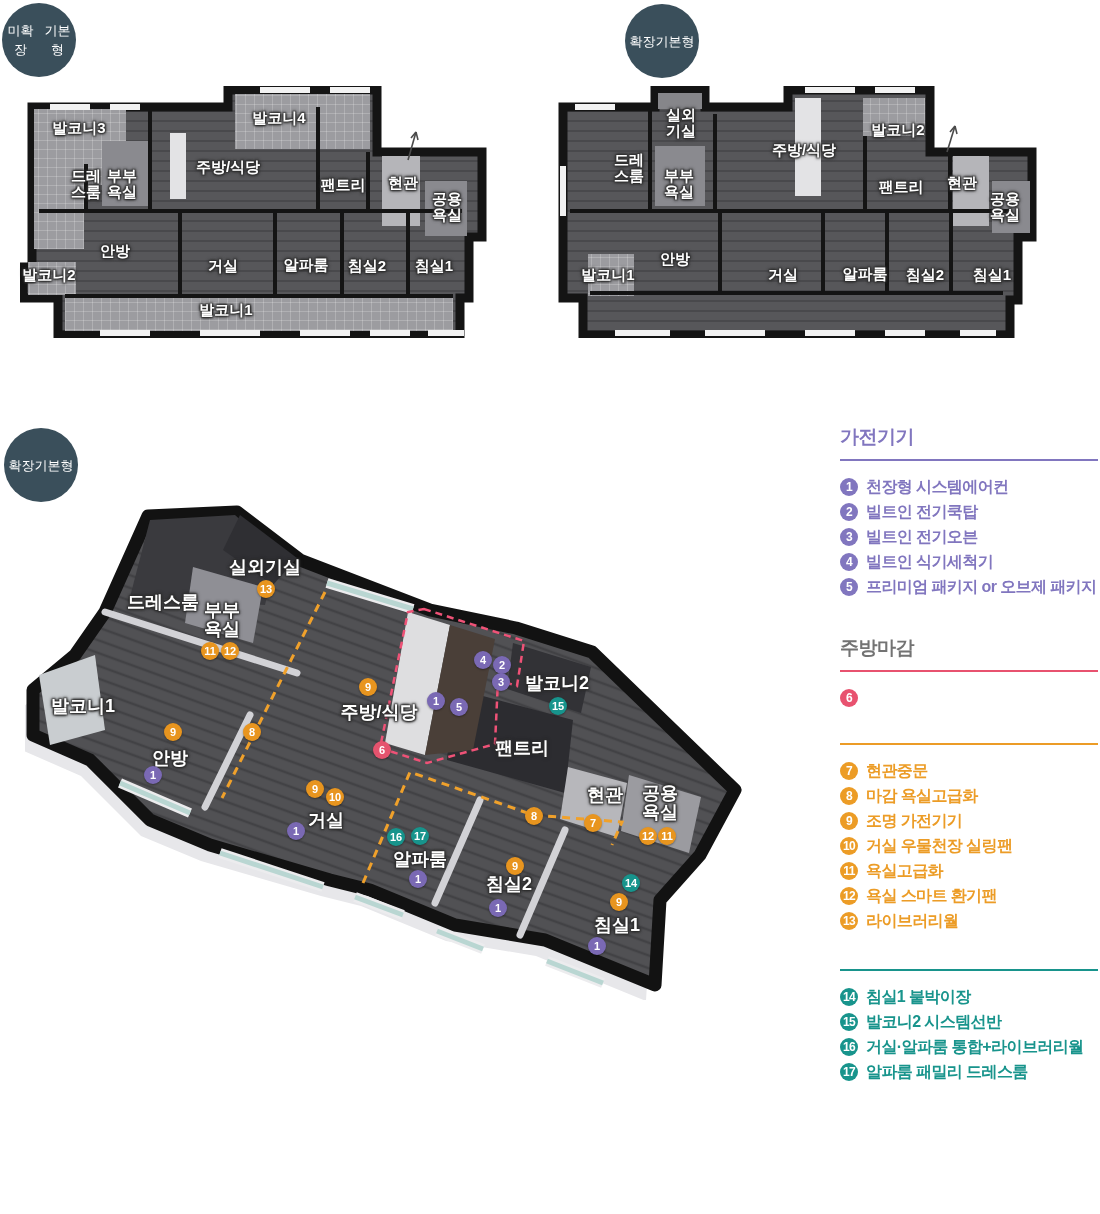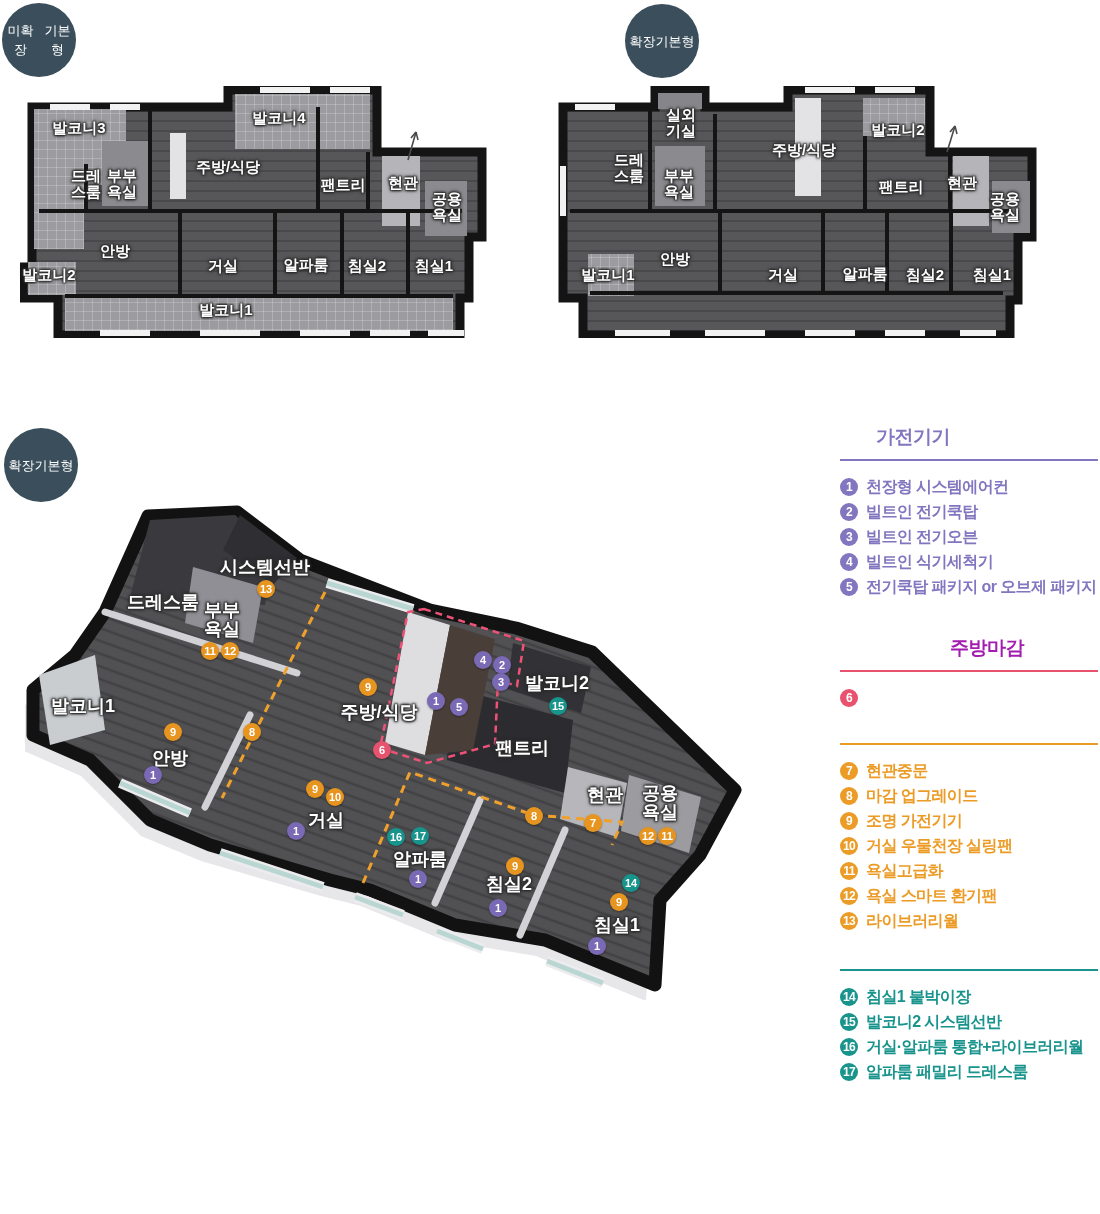--- a/index.html
+++ b/index.html
@@ -32,21 +32,21 @@
     box-shadow:0 1px 2px rgba(0,0,0,.35); }
   .marker.purple { background:#7a69b4; }
   .marker.orange { background:#e8951f; }
   .marker.teal   { background:#17948c; }
   .marker.pink   { background:#e5536e; }
 
   
   .legend { position:absolute; left:840px; top:424px; width:258px; }
   .legend-section { margin-top:36px; }
   .legend-section:first-child { margin-top:0; }
-  .legend-title { font-size:19px; font-weight:700; margin-bottom:9px; letter-spacing:-0.5px;margin-left:36px; }
+  .legend-title { font-size:19px; font-weight:700; margin-bottom:9px; letter-spacing:-0.5px; }
   .legend-rule { height:2px; border:none; margin:0 0 13px 0; }
   .legend-item { display:flex; gap:8px; font-size:16px; font-weight:600;
     line-height:25px; letter-spacing:-0.6px; }
   .legend-item .num { flex:0 0 18px; width:18px; height:18px; border-radius:50%;
     color:#fff; font-size:12px; font-weight:700; display:flex; align-items:center;
     justify-content:center; margin-top:4px; }
   .legend-item .txt { white-space:pre-line; }
 </style>
 </head>
 <body>
@@ -259,21 +259,21 @@
 
       <polygon points="383,107 425,120 400,250 360,238" fill="#dedee0"></polygon>
       <polygon points="425,120 470,134 448,245 400,250" fill="#4a3f38"></polygon>
 
       <polygon points="399,104 499,136 492,181 473,175 470,239 402,258 355,243 383,107" fill="none" stroke="#ef5277" stroke-width="2.5" stroke-dasharray="7,5"></polygon>
 
       <path d="M300,87 L197,293" fill="none" stroke="#f0a12b" stroke-width="3" stroke-dasharray="8,6"></path>
       <polyline points="338,378 385,267 508,310 597,317 587,340" fill="none" stroke="#f0a12b" stroke-width="3" stroke-dasharray="8,6"></polyline>
     </svg>
     <div class="labels">
-        <div class="room-label" style="left: 240px; top: 62px;">시스템선반</div>
+        <div class="room-label" style="left: 240px; top: 62px;">실외기실</div>
         <div class="room-label" style="left: 138px; top: 97px;">드레스룸</div>
         <div class="room-label" style="left: 197px; top: 115px;">부부
 욕실</div>
         <div class="room-label" style="left: 58px; top: 201px;">발코니1</div>
         <div class="room-label" style="left: 145px; top: 253px;">안방</div>
         <div class="room-label" style="left: 354px; top: 207px;">주방/식당</div>
         <div class="room-label" style="left: 532px; top: 178px;">발코니2</div>
         <div class="room-label" style="left: 497px; top: 243px;">팬트리</div>
         <div class="room-label" style="left: 580px; top: 290px;">현관</div>
         <div class="room-label" style="left: 635px; top: 298px;">공용
@@ -329,39 +329,39 @@
         <div class="legend-item" style="color: rgb(129, 118, 191);">
           <span class="num" style="background: rgb(129, 118, 191);">3</span>
           <span class="txt">빌트인 전기오븐</span>
         </div>
         <div class="legend-item" style="color: rgb(129, 118, 191);">
           <span class="num" style="background: rgb(129, 118, 191);">4</span>
           <span class="txt">빌트인 식기세척기</span>
         </div>
         <div class="legend-item" style="color: rgb(129, 118, 191);">
           <span class="num" style="background: rgb(129, 118, 191);">5</span>
-          <span class="txt">전기쿡탑 패키지 or 오브제 패키지</span>
+          <span class="txt">프리미엄 패키지 or 오브제 패키지</span>
         </div>
       </div>
       <div class="legend-section">
-        <div class="legend-title" style="color: #a21caf; text-align: center;">주방마감</div>
+        <div class="legend-title" style="color: #737373;">주방마감</div>
         <hr class="legend-rule" style="border-top: 2px solid rgb(232, 82, 111);">
         <div class="legend-item" style="color: rgb(232, 82, 111);">
           <span class="num" style="background: rgb(232, 82, 111);">6</span>
         </div>
       </div>
       <div class="legend-section">
         <hr class="legend-rule" style="border-top: 2px solid rgb(236, 156, 38);">
         <div class="legend-item" style="color: rgb(236, 156, 38);">
           <span class="num" style="background: rgb(236, 156, 38);">7</span>
           <span class="txt">현관중문</span>
         </div>
         <div class="legend-item" style="color: rgb(236, 156, 38);">
           <span class="num" style="background: rgb(236, 156, 38);">8</span>
-          <span class="txt">마감 업그레이드</span>
+          <span class="txt">마감 욕실고급화</span>
         </div>
         <div class="legend-item" style="color: rgb(236, 156, 38);">
           <span class="num" style="background: rgb(236, 156, 38);">9</span>
           <span class="txt">조명 가전기기</span>
         </div>
         <div class="legend-item" style="color: rgb(236, 156, 38);">
           <span class="num" style="background: rgb(236, 156, 38);">10</span>
           <span class="txt">거실 우물천장 실링팬</span>
         </div>
         <div class="legend-item" style="color: rgb(236, 156, 38);">

